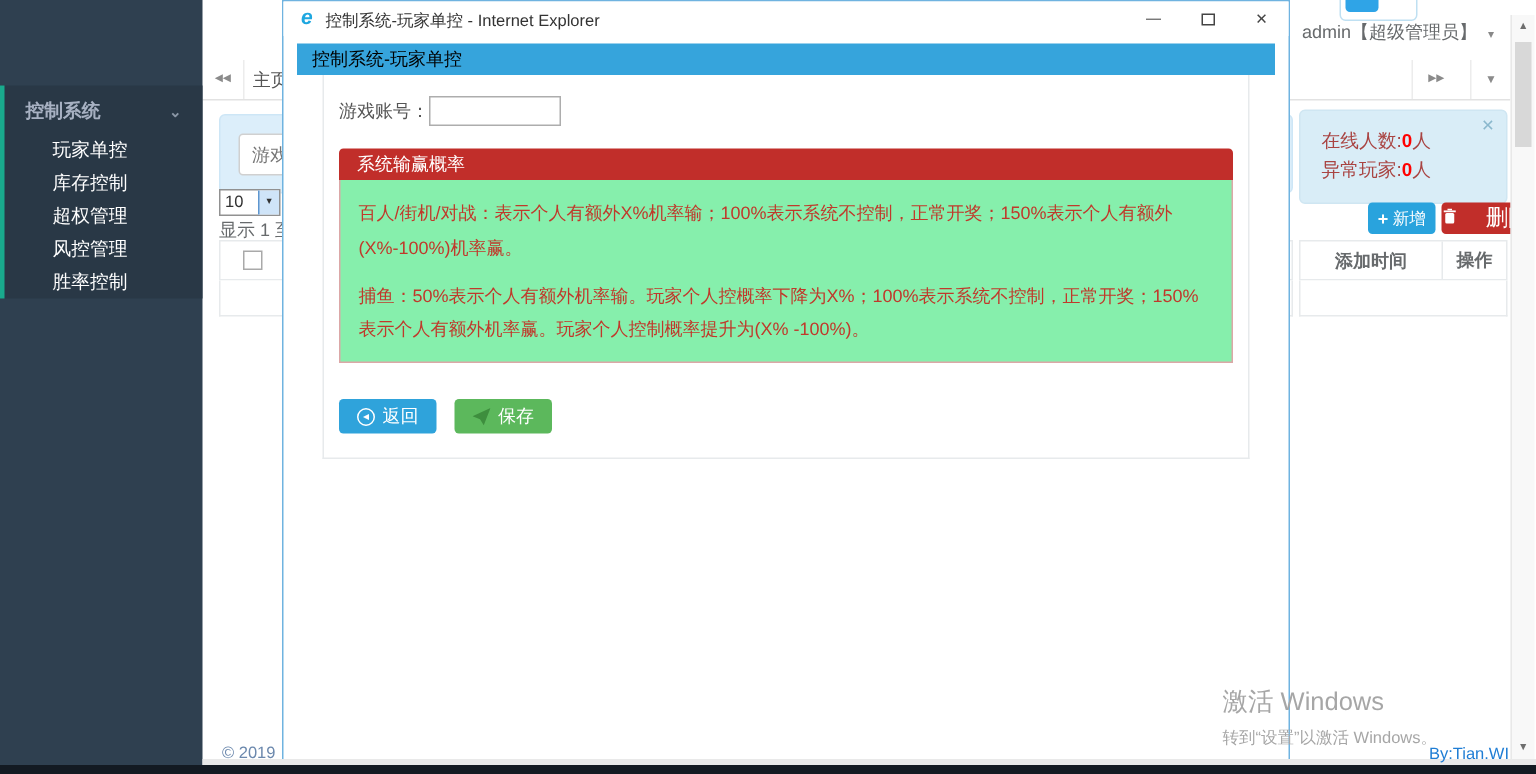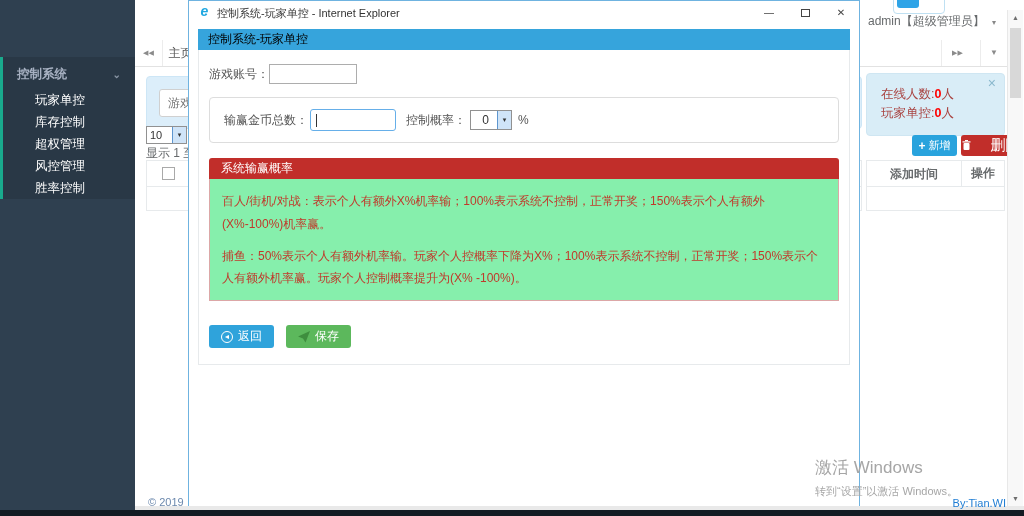--- a/index.html
+++ b/index.html
@@ -68,21 +68,21 @@
   
   .popup { position:absolute; left:188px; top:0; width:672px; height:507px; background:#fff; border:1px solid #6fb3e0; z-index:10; }
   .titlebar { position:relative; height:23px; background:#fff; }
   .ie-icon { position:absolute; left:8px; top:3px; width:15px; height:15px; color:#1ea7e0; font-weight:bold; font-size:14px; font-style:italic; line-height:15px; text-align:center; }
   .win-title { position:absolute; left:28px; top:5px; font-size:11px; color:#333; }
   .win-controls { position:absolute; right:0; top:0; height:23px; display:flex; }
   .win-btn { width:36px; height:23px; display:flex; align-items:center; justify-content:center; color:#444; font-size:10px; cursor:pointer; }
   .max-box { width:9px; height:8px; border:1px solid #444; }
 
   .popup-header { margin:5px 9px 0 9px; height:21px; background:#36a4dc; color:#000000; font-size:12px; line-height:21px; padding-left:10px; }
-  .panel-body { margin:0 9px; border:1px solid #e7eaec; border-top:none; background:#fff; padding:10px 10px 16px 10px; }
+  .panel-body { margin:0 26px; border:1px solid #e7eaec; border-top:none; background:#fff; padding:10px 10px 16px 10px; }
 
   .form-row1 { display:flex; align-items:center; margin-top:4px; }
   .form-label { font-size:12px; color:#555; }
   .txt-input { width:88px; height:20px; border:1px solid #adadad; background:#fff; font-family:"Liberation Sans",sans-serif; font-size:12px; padding:0 4px; }
   .form-box { margin-top:13px; border:1px solid #ddd; border-radius:4px; padding:11px 14px; display:flex; align-items:center; }
   .focus-input-wrap { position:relative; width:86px; height:22px; border:1px solid #66afe9; border-radius:3px; background:#fff; margin-left:2px; }
   .caret-line { position:absolute; left:5px; top:4px; width:1px; height:13px; background:#333; }
   .prob-label { margin-left:10px; }
   .percent-label { margin-left:6px; font-size:12px; color:#555; }
   .prob-select { margin-left:4px; }
@@ -170,21 +170,21 @@
     </div>
     <div class="tbody-row"></div>
   </div>
 
   <div class="notif-panel">
     <span class="notif-close">×</span>
     <div class="notif-line l1">
       <span>在线人数:</span><span class="notif-val">0</span><span>人</span>
     </div>
     <div class="notif-line l2">
-      <span>玩家单控:</span><span class="notif-val">0</span><span>人</span>
+      <span>异常玩家:</span><span class="notif-val">0</span><span>人</span>
     </div>
   </div>
 
   <div class="btn-add">
     <span class="plus-glyph">+</span>
     <span>新增</span>
   </div>
   <div class="btn-del">
     <span><svg width="9" height="11" viewBox="0 0 9 11">
           <rect x="1.5" y="3" width="6" height="7" rx="1" fill="#fff"></rect>
@@ -221,32 +221,20 @@
     </div>
 
     <div class="popup-header">控制系统-玩家单控</div>
 
     <div class="panel-body">
       <div class="form-row1">
         <span class="form-label">游戏账号：</span>
         <input class="txt-input" style="">
       </div>
 
-      <div class="form-box">
-        <span class="form-label">输赢金币总数：</span>
-        <span class="focus-input-wrap">
-            <span class="caret-line"></span>
-          </span>
-        <span class="form-label prob-label">控制概率：</span>
-        <div class="ie-select prob-select">
-          <span class="val">0</span>
-          <span class="arrow">▾</span>
-        </div>
-        <span class="percent-label">%</span>
-      </div>
 
       <div class="alert">
         <div class="alert-header">系统输赢概率</div>
         <div class="alert-body">
           <p>百人/街机/对战：表示个人有额外X%机率输；100%表示系统不控制，正常开奖；150%表示个人有额外(X%-100%)机率赢。</p>
           <p>捕鱼：50%表示个人有额外机率输。玩家个人控概率下降为X%；100%表示系统不控制，正常开奖；150%表示个人有额外机率赢。玩家个人控制概率提升为(X% -100%)。</p>
         </div>
       </div>
 
       <div class="btn-row">

